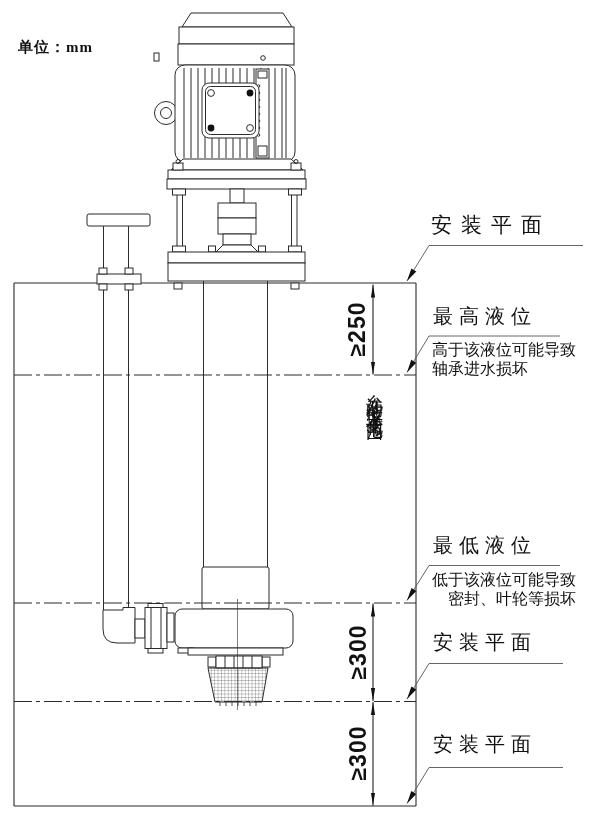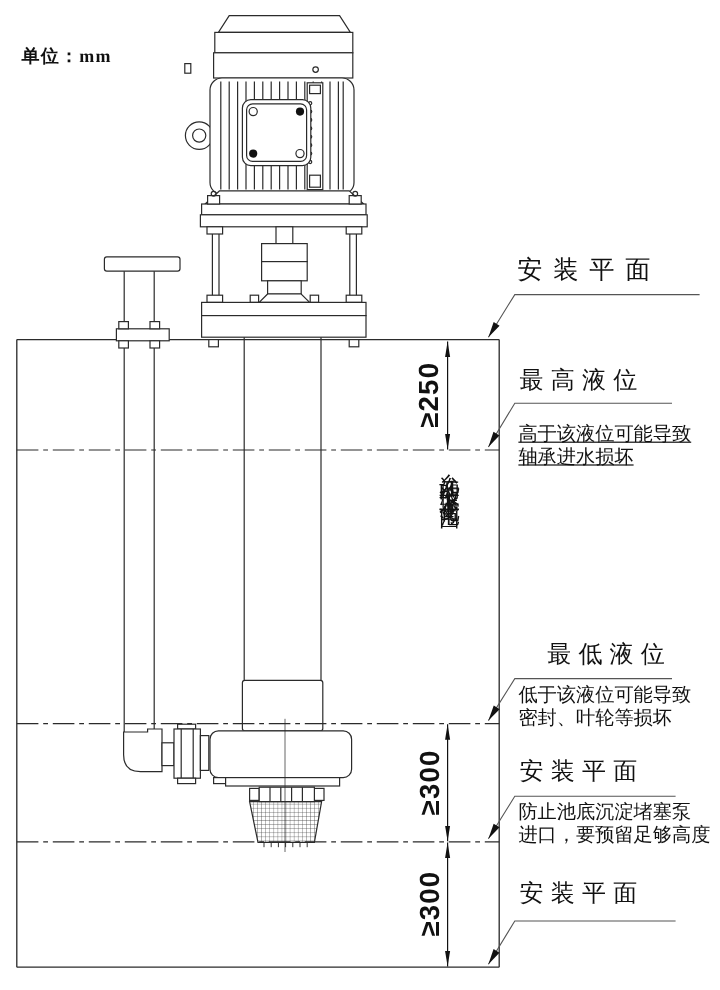--- a/index.html
+++ b/index.html
@@ -176,26 +176,24 @@
 
   <div class="dim" style="left:312px;top:316px;">≥250</div>
   <div class="dim" style="left:313px;top:639px;">≥300</div>
   <div class="dim" style="left:313px;top:740px;">≥300</div>
 
   <div class="vtext" style="left:363px;top:381px;">允许的液位上下变化范围</div>
 
   <div class="label-big xl" style="left:431px;top:211px;">安装平面</div>
 
   <div class="label-big" style="left:433px;top:303px;">最高液位</div>
-  <div class="label-note" style="left:432px;top:353px;text-decoration:underline;">高于该液位可能导致
+  <div class="label-note" style="left:432px;top:340px;">高于该液位可能导致
 轴承进水损坏</div>
 
-  <div class="label-big" style="left:433px;top:532px;margin-left:23px;">最低液位</div>
-  <div class="label-note" style="left:432px;top:570px;">低于该液位可能导致
+  <div class="label-big" style="left:433px;top:532px;">最低液位</div>
+  <div class="label-note" style="left:432px;top:570px;text-align:right;">低于该液位可能导致
 密封、叶轮等损坏</div>
 
   <div class="label-big" style="left:433px;top:629px;">安装平面</div>
-  <div class="label-note" style="left:432px;top:668px;">防止池底沉淀堵塞泵
-进口，要预留足够高度</div>
 
   <div class="label-big" style="left:433px;top:731px;">安装平面</div>
 
 </div>
 
 </body></html>

